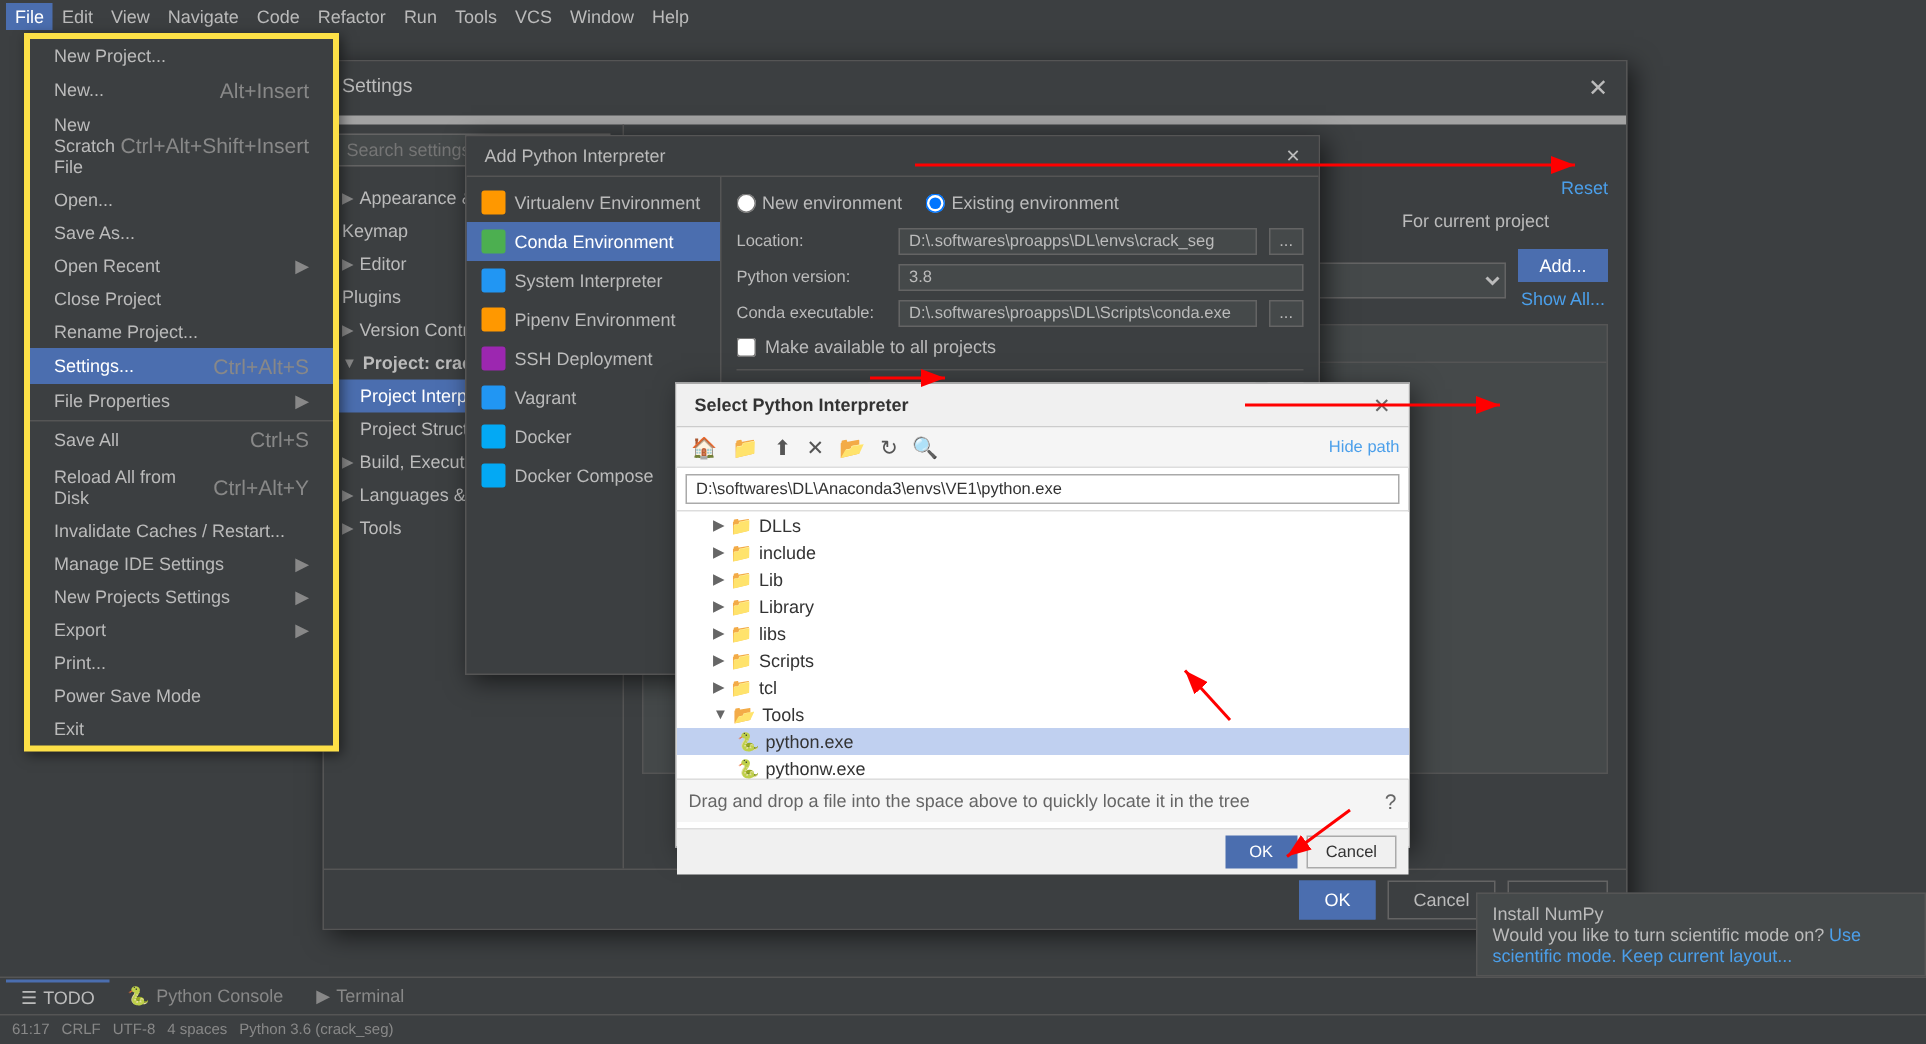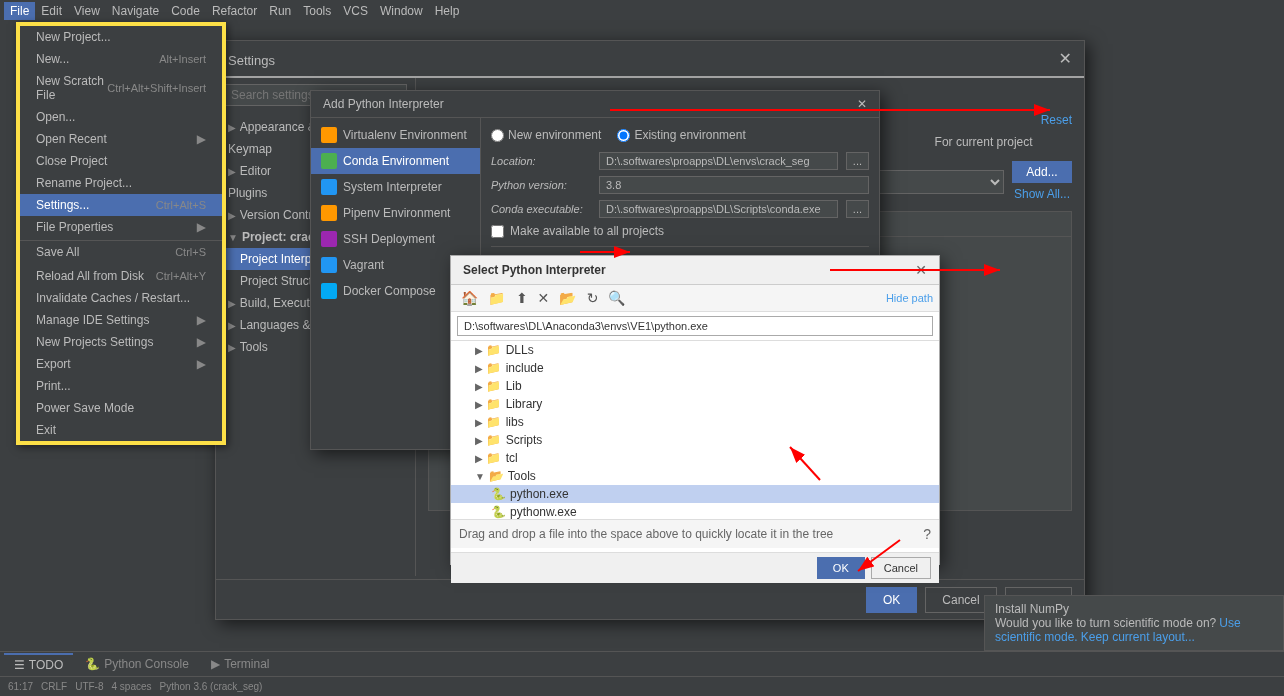--- a/index.html
+++ b/index.html
@@ -12,26 +12,26 @@
     .menu-bar { position: absolute; top: 0; left: 0; right: 0; height: 22px; background: #3c3f41; display: flex; align-items: center; padding: 4px 4px; }
     .menu-item { color: #bbbbbb; padding: 2px 6px; cursor: pointer; font-size: 12px; }
     .menu-item:hover, .menu-item.active { background: #4b6eaf; color: white; }
     .menu-item.active { background: #4b6eaf; }
 
     
     .file-menu-dropdown { position: absolute; top: 22px; left: 0; width: 210px; background: #3c3f41; border: 4px solid #fde047; z-index: 1000; box-shadow: 2px 2px 8px rgba(0,0,0,0.5); margin-left: 16px; }
     .menu-item-row { display: flex; align-items: center; justify-content: space-between; padding: 4px 16px; color: #bbbbbb; cursor: pointer; }
     .menu-item-row.highlighted { background: #4b6eaf; color: white; }
     .menu-item-row.separator { border-top: 1px solid #555; margin: 2px 0; }
-    .menu-shortcut { color: #888; font-size: 11px; }
+    .menu-shortcut { color: #888; font-size: 14px; }
     .menu-arrow { color: #888; }
 
     
     .settings-dialog { position: absolute; top: 40px; left: 215px; width: 870px; height: 580px; background: #3c3f41; border: 1px solid #555; box-shadow: 4px 4px 16px rgba(0,0,0,0.6); z-index: 100; }
-    .dialog-title-bar { background: #3c3f41; padding: 8px 12px; display: flex; align-items: flex-end; justify-content: space-between; border-bottom: 2px solid #a3a3a3; }
+    .dialog-title-bar { background: #3c3f41; padding: 8px 12px; display: flex; align-items: flex-start; justify-content: space-between; border-bottom: 6px solid #a3a3a3; }
     .dialog-title { color: #bbbbbb; font-size: 13px; }
     .dialog-close { color: #bbbbbb; cursor: pointer; font-size: 16px; background: none; border: none; }
 
     .settings-body { display: flex; height: calc(100% - 80px); }
     .settings-search { padding: 6px 8px; }
     .settings-search input { width: 100%; background: #45494a; border: 1px solid #646464; color: #bbbbbb; padding: 3px 6px; font-size: 12px; }
 
     .settings-left { width: 200px; border-right: 1px solid #555; overflow-y: auto; }
     .settings-tree-item { padding: 4px 12px; color: #bbbbbb; cursor: pointer; display: flex; align-items: center; gap: 4px; }
     .tree-arrow { font-size: 10px; color: #888; }
@@ -66,21 +66,21 @@
     .add-interp-item.selected { background: #4b6eaf; color: white; }
     .add-interp-icon { width: 16px; height: 16px; background: #888; border-radius: 2px; flex-shrink: 0; }
     .conda-icon { background: #4caf50; }
     .system-icon { background: #2196f3; }
     .pipenv-icon { background: #ff9800; }
 
     .add-interp-right { flex: 1; padding: 10px; }
     .radio-row { display: flex; gap: 16px; margin-bottom: 10px; }
     .radio-label { color: #bbbbbb; display: flex; align-items: center; gap: 4px; cursor: pointer; }
     .form-row { display: flex; align-items: center; gap: 8px; margin-bottom: 6px; }
-    .form-label { color: #bbbbbb; width: 100px; flex-shrink: 0; font-size: 11px; font-style: italic; }
+    .form-label { color: #bbbbbb; width: 100px; flex-shrink: 0; font-size: 11px; }
     .form-input { flex: 1; background: #45494a; border: 1px solid #646464; color: #bbbbbb; padding: 2px 6px; font-size: 11px; }
     .form-browse { background: #45494a; border: 1px solid #646464; color: #bbbbbb; padding: 2px 6px; cursor: pointer; font-size: 11px; }
     .form-checkbox { display: flex; align-items: center; gap: 6px; color: #bbbbbb; font-size: 11px; margin-top: 4px; }
 
     
     .existing-env-section { margin-top: 8px; border-top: 1px solid #555; padding-top: 8px; }
     .existing-env-row { display: flex; align-items: center; gap: 8px; margin-bottom: 6px; }
     .existing-env-label { color: #bbbbbb; width: 80px; font-size: 11px; }
     .existing-env-input { flex: 1; background: #45494a; border: 1px solid #646464; color: #bbbbbb; padding: 2px 6px; font-size: 11px; }
     .three-dots-btn { background: #45494a; border: 1px solid #888; color: #bbbbbb; padding: 1px 6px; cursor: pointer; font-weight: bold; }
@@ -159,20 +159,23 @@
     <span class="menu-shortcut">Alt+Insert</span>
   </div>
   <div class="menu-item-row">
     <span>New Scratch File</span>
     <span class="menu-shortcut">Ctrl+Alt+Shift+Insert</span>
   </div>
   <div class="menu-item-row">
     <span>Open...</span>
   </div>
   <div class="menu-item-row">
+    <span>Save As...</span>
+  </div>
+  <div class="menu-item-row">
     <span>Open Recent</span>
     <span class="menu-arrow">▶</span>
   </div>
   <div class="menu-item-row">
     <span>Close Project</span>
   </div>
   <div class="menu-item-row">
     <span>Rename Project...</span>
   </div>
   <div class="menu-item-row highlighted">
@@ -331,20 +334,24 @@
         <div class="add-interp-icon pipenv-icon"></div>
         <span>Pipenv Environment</span>
       </div>
       <div class="add-interp-item">
         <div class="add-interp-icon" style="background:#9c27b0;"></div>
         <span>SSH Deployment</span>
       </div>
       <div class="add-interp-item">
         <div class="add-interp-icon" style="background:#2196f3;"></div>
         <span>Vagrant</span>
+      </div>
+      <div class="add-interp-item">
+        <div class="add-interp-icon" style="background:#03a9f4;"></div>
+        <span>Docker</span>
       </div>
       <div class="add-interp-item">
         <div class="add-interp-icon" style="background:#03a9f4;"></div>
         <span>Docker Compose</span>
       </div>
     </div>
     <div class="add-interp-right">
       <div class="radio-row">
         <label class="radio-label">
           <input type="radio" name="env-type" style=""> 

